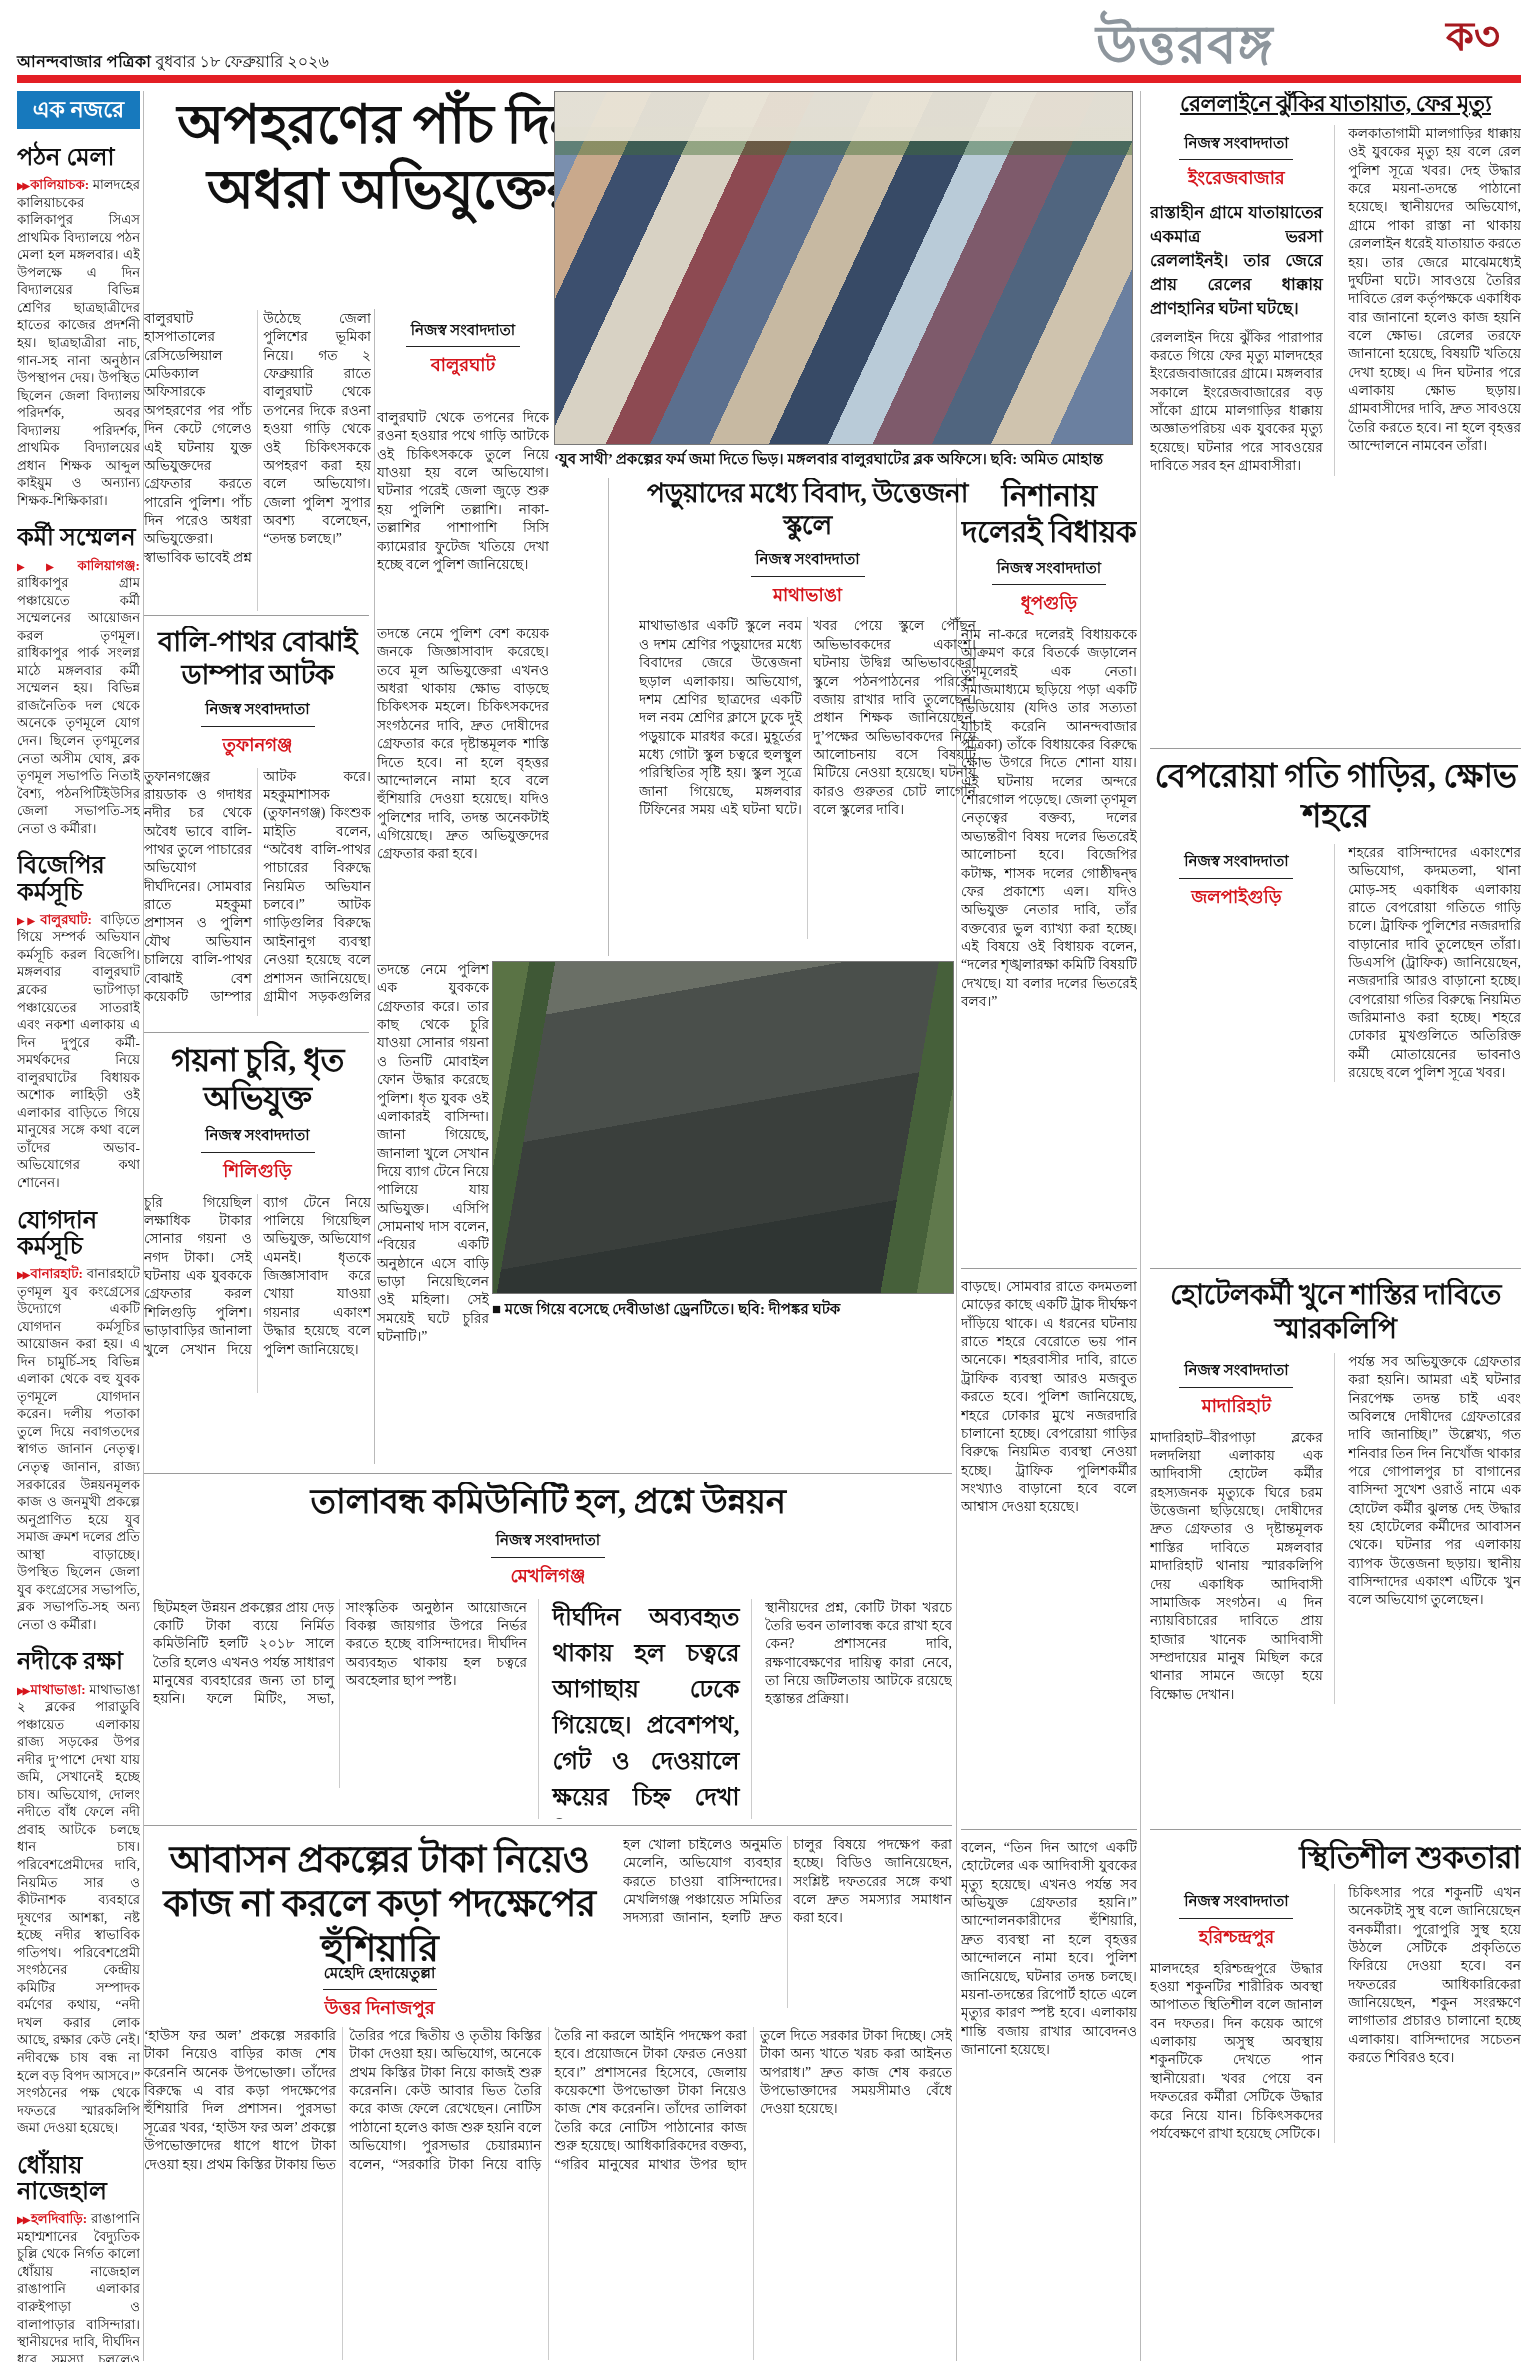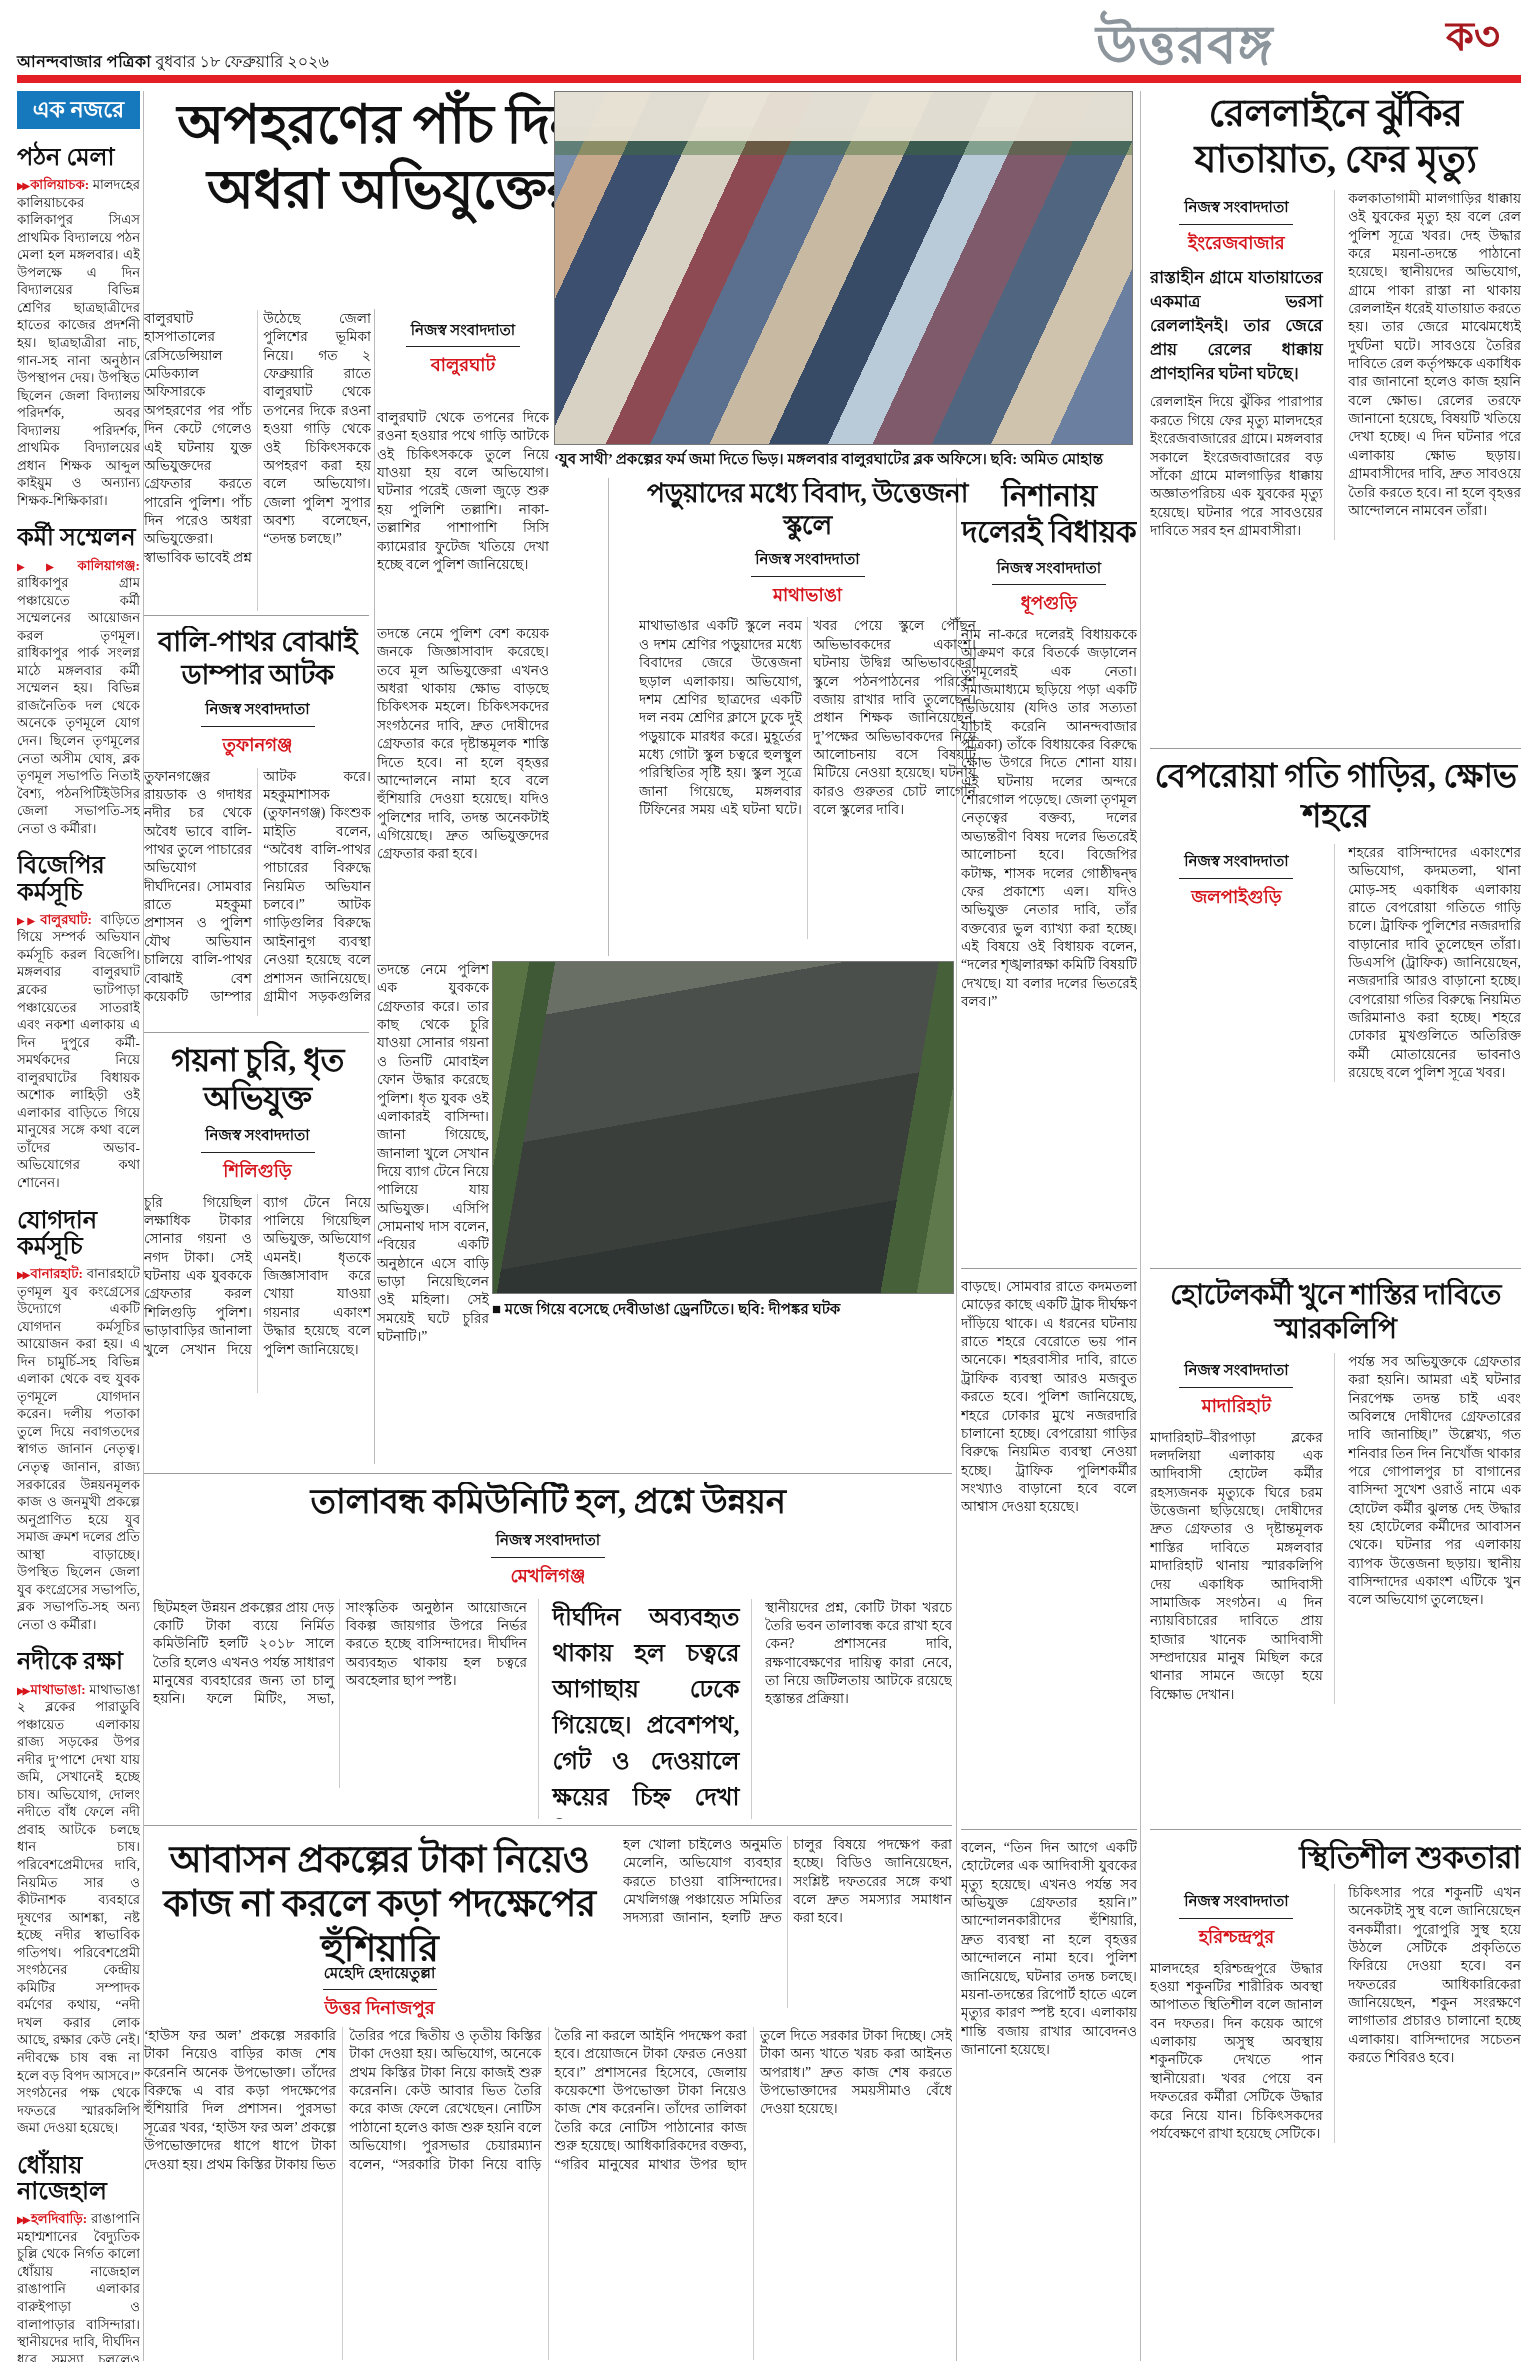--- a/index.html
+++ b/index.html
@@ -158,21 +158,21 @@
     <div class="hl" style="font-size:30px;">নিশানায় দলেরই বিধায়ক</div>
     <div class="byline">
       <div class="bl-name">নিজস্ব সংবাদদাতা</div>
       <div class="bl-rule"></div>
       <div class="bl-place">ধূপগুড়ি</div>
     </div>
     <div class="bodytxt" style="height:558px;">নাম না-করে দলেরই বিধায়ককে আক্রমণ করে বিতর্কে জড়ালেন তৃণমূলেরই এক নেতা। সমাজমাধ্যমে ছড়িয়ে পড়া একটি ভিডিয়োয় (যদিও তার সত্যতা যাচাই করেনি আনন্দবাজার পত্রিকা) তাঁকে বিধায়কের বিরুদ্ধে ক্ষোভ উগরে দিতে শোনা যায়। এই ঘটনায় দলের অন্দরে শোরগোল পড়েছে। জেলা তৃণমূল নেতৃত্বের বক্তব্য, দলের অভ্যন্তরীণ বিষয় দলের ভিতরেই আলোচনা হবে। বিজেপির কটাক্ষ, শাসক দলের গোষ্ঠীদ্বন্দ্ব ফের প্রকাশ্যে এল। যদিও অভিযুক্ত নেতার দাবি, তাঁর বক্তব্যের ভুল ব্যাখ্যা করা হচ্ছে। এই বিষয়ে ওই বিধায়ক বলেন, “দলের শৃঙ্খলারক্ষা কমিটি বিষয়টি দেখছে। যা বলার দলের ভিতরেই বলব।”</div>
   </div>
 
   <div class="abs" style="left:1150px;top:91px;width:371px;height:651px;overflow:hidden;">
-    <div class="hl" style="font-size:38px;">রেললাইনে ঝুঁকির যাতায়াত, ফের মৃত্যু</div>
+    <div class="hl" style="font-size:22px;text-decoration:underline;">রেললাইনে ঝুঁকির যাতায়াত, ফের মৃত্যু</div>
     <div class="split" style="margin-top:7.6px;">
       <div class="col-l">
         <div class="byline">
           <div class="bl-name">নিজস্ব সংবাদদাতা</div>
           <div class="bl-rule"></div>
           <div class="bl-place">ইংরেজবাজার</div>
         </div>
         <div class="standfirst">রাস্তাহীন গ্রামে যাতায়াতের একমাত্র ভরসা রেললাইনই। তার জেরে প্রায় রেলের ধাক্কায় প্রাণহানির ঘটনা ঘটছে।</div>
         <div class="bodytxt" style="margin-top:7.6px;">রেললাইন দিয়ে ঝুঁকির পারাপার করতে গিয়ে ফের মৃত্যু মালদহের ইংরেজবাজারের গ্রামে। মঙ্গলবার সকালে ইংরেজবাজারের বড় সাঁকো গ্রামে মালগাড়ির ধাক্কায় অজ্ঞাতপরিচয় এক যুবকের মৃত্যু হয়েছে। ঘটনার পরে সাবওয়ের দাবিতে সরব হন গ্রামবাসীরা।</div>
       </div>

